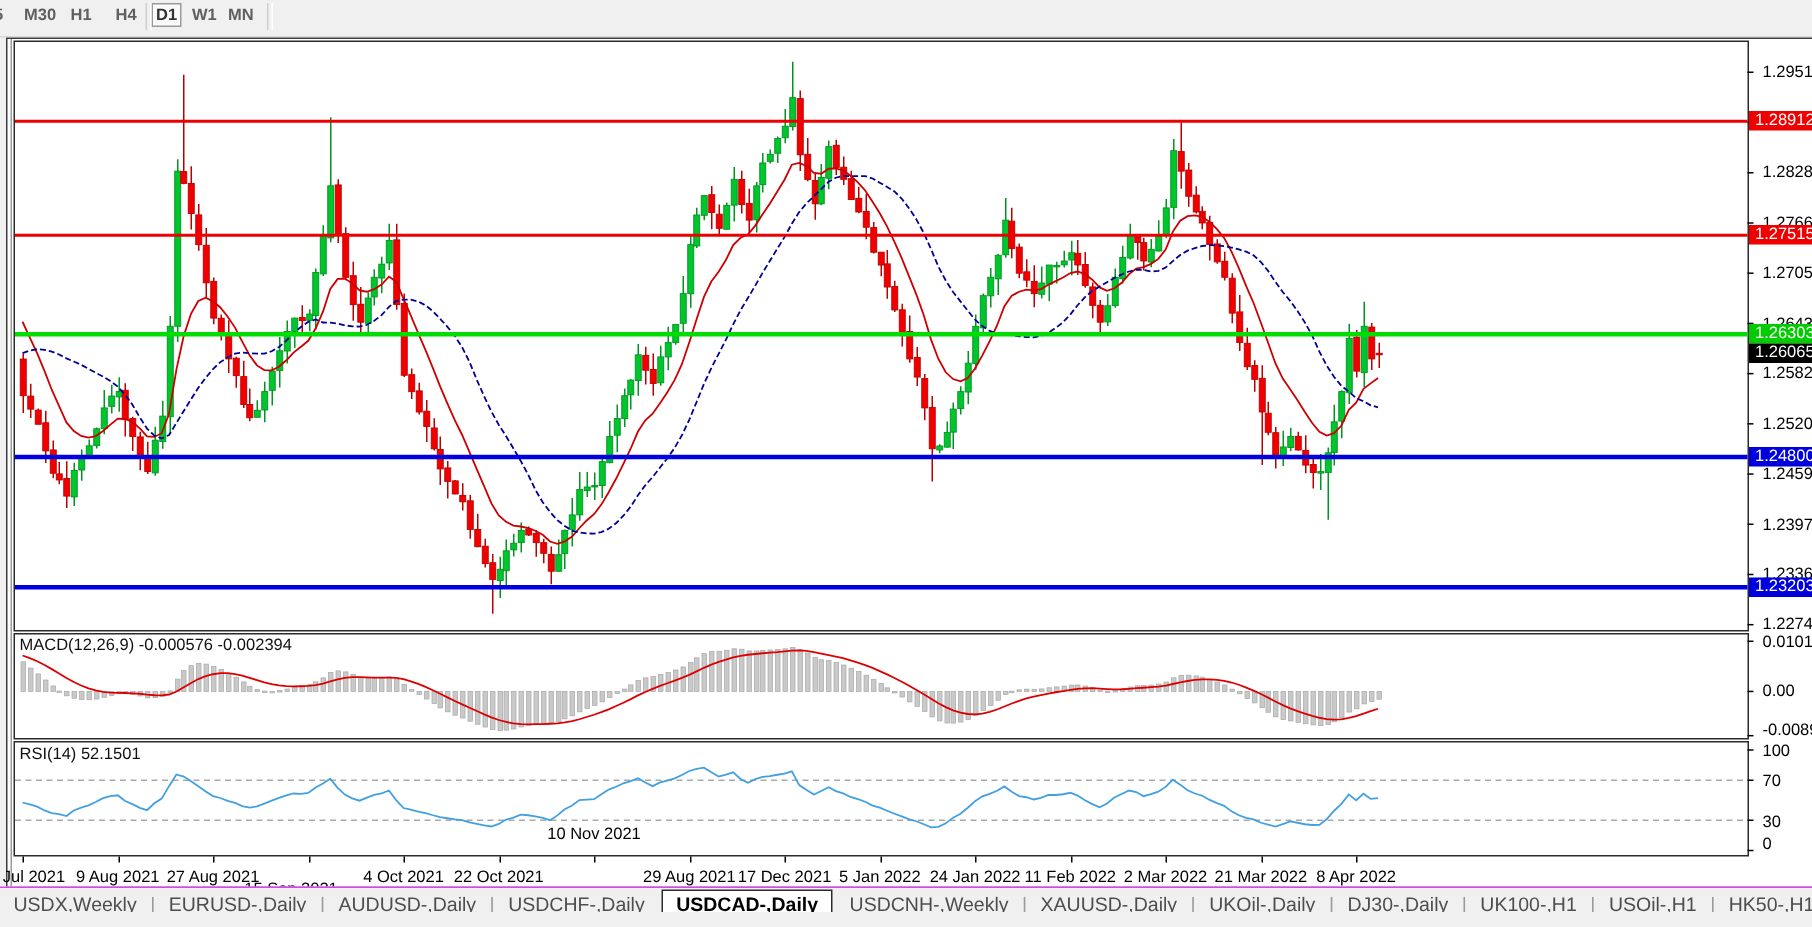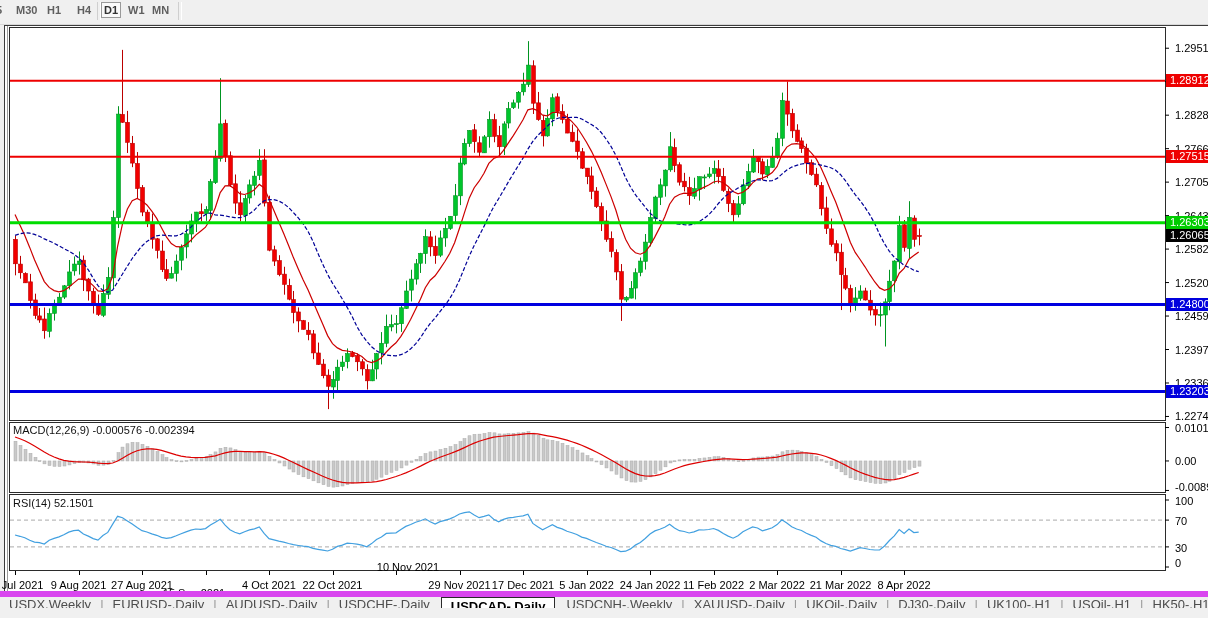--- a/index.html
+++ b/index.html
@@ -13,21 +13,21 @@
   
   #chartwin{left:4px;top:25px;width:1203px;height:565px;background:#ffffff;border:1px solid #3c3c3c;}
   #chart-svg{position:absolute;left:0;top:0;}
   #title{left:10px;top:6px;font-size:12px;color:#000;white-space:nowrap;}
   #title .caret{font-size:9px;margin-right:5px;color:#222;}
   .panel-label{font-size:11px;color:#111;white-space:nowrap;}
   .axis-lbl{position:absolute;font-size:11px;color:#000;white-space:nowrap;}
   .badge{position:absolute;left:1161px;width:42px;height:13px;font-size:11px;line-height:13px;color:#fff;padding-left:4px;box-sizing:border-box;white-space:nowrap;}
   .date-lbl{position:absolute;font-size:11px;color:#000;white-space:nowrap;transform:translateX(-50%);}
   
-  #tabbar{left:0;top:591px;width:1208px;height:21px;background:#f0f0f0;border-top:6px solid #d946ef;display:flex;font-size:13px;color:#4d4d4d;white-space:nowrap;overflow:hidden;}
+  #tabbar{left:0;top:591px;width:1208px;height:21px;background:#f0f0f0;border-top:1px solid #d946ef;display:flex;align-items:center;font-size:13px;color:#4d4d4d;white-space:nowrap;overflow:hidden;}
   .tab{padding:0 9px;cursor:default;}
   .tab.active{background:#ffffff;border:1px solid #2b2b2b;color:#000;font-weight:700;padding:0 9px;line-height:17px;margin:0 2px;}
   .tab-sep{color:#9a9a9a;}
   
   #bstrip{left:0;top:612px;width:1208px;height:6px;background:#d6d3ce;border-top:1px solid #f5f5f5;}
   .bseg{position:absolute;top:0;width:1px;height:6px;background:#9a9a9a;}
 </style>
 </head>
 <body>
 
@@ -709,22 +709,22 @@
         <div class="axis-lbl" style="left: 1170px; top: 515.9px;">30</div>
         <div class="axis-lbl" style="left: 1170px; top: 531px;">0</div>
       </div>
     <div id="dates">
         <div class="date-lbl" style="left: 10px; top: 553px;">21 Jul 2021</div>
         <div class="date-lbl" style="left: 73.505px; top: 553px;">9 Aug 2021</div>
         <div class="date-lbl" style="left: 137.01px; top: 553px;">27 Aug 2021</div>
         <div class="date-lbl" style="left: 189px; top: 553px; margin-top: 8px;">15 Sep 2021</div>
         <div class="date-lbl" style="left: 264.02px; top: 553px;">4 Oct 2021</div>
         <div class="date-lbl" style="left: 327.525px; top: 553px;">22 Oct 2021</div>
-        <div class="date-lbl" style="left: 391.03px; top: 535px; margin-left: 12px;">10 Nov 2021</div>
-        <div class="date-lbl" style="left: 454.535px; top: 553px;">29 Nov 2021</div>
+        <div class="date-lbl" style="left: 391.03px; top: 524px;">10 Nov 2021</div>
+        <div class="date-lbl" style="left: 454.535px; top: 553px;">29 Aug 2021</div>
         <div class="date-lbl" style="left: 518.04px; top: 553px;">17 Dec 2021</div>
         <div class="date-lbl" style="left: 581.545px; top: 553px;">5 Jan 2022</div>
         <div class="date-lbl" style="left: 645.05px; top: 553px;">24 Jan 2022</div>
         <div class="date-lbl" style="left: 708.555px; top: 553px;">11 Feb 2022</div>
         <div class="date-lbl" style="left: 772.06px; top: 553px;">2 Mar 2022</div>
         <div class="date-lbl" style="left: 835.565px; top: 553px;">21 Mar 2022</div>
         <div class="date-lbl" style="left: 899.07px; top: 553px;">8 Apr 2022</div>
       </div>
   </div>
 

